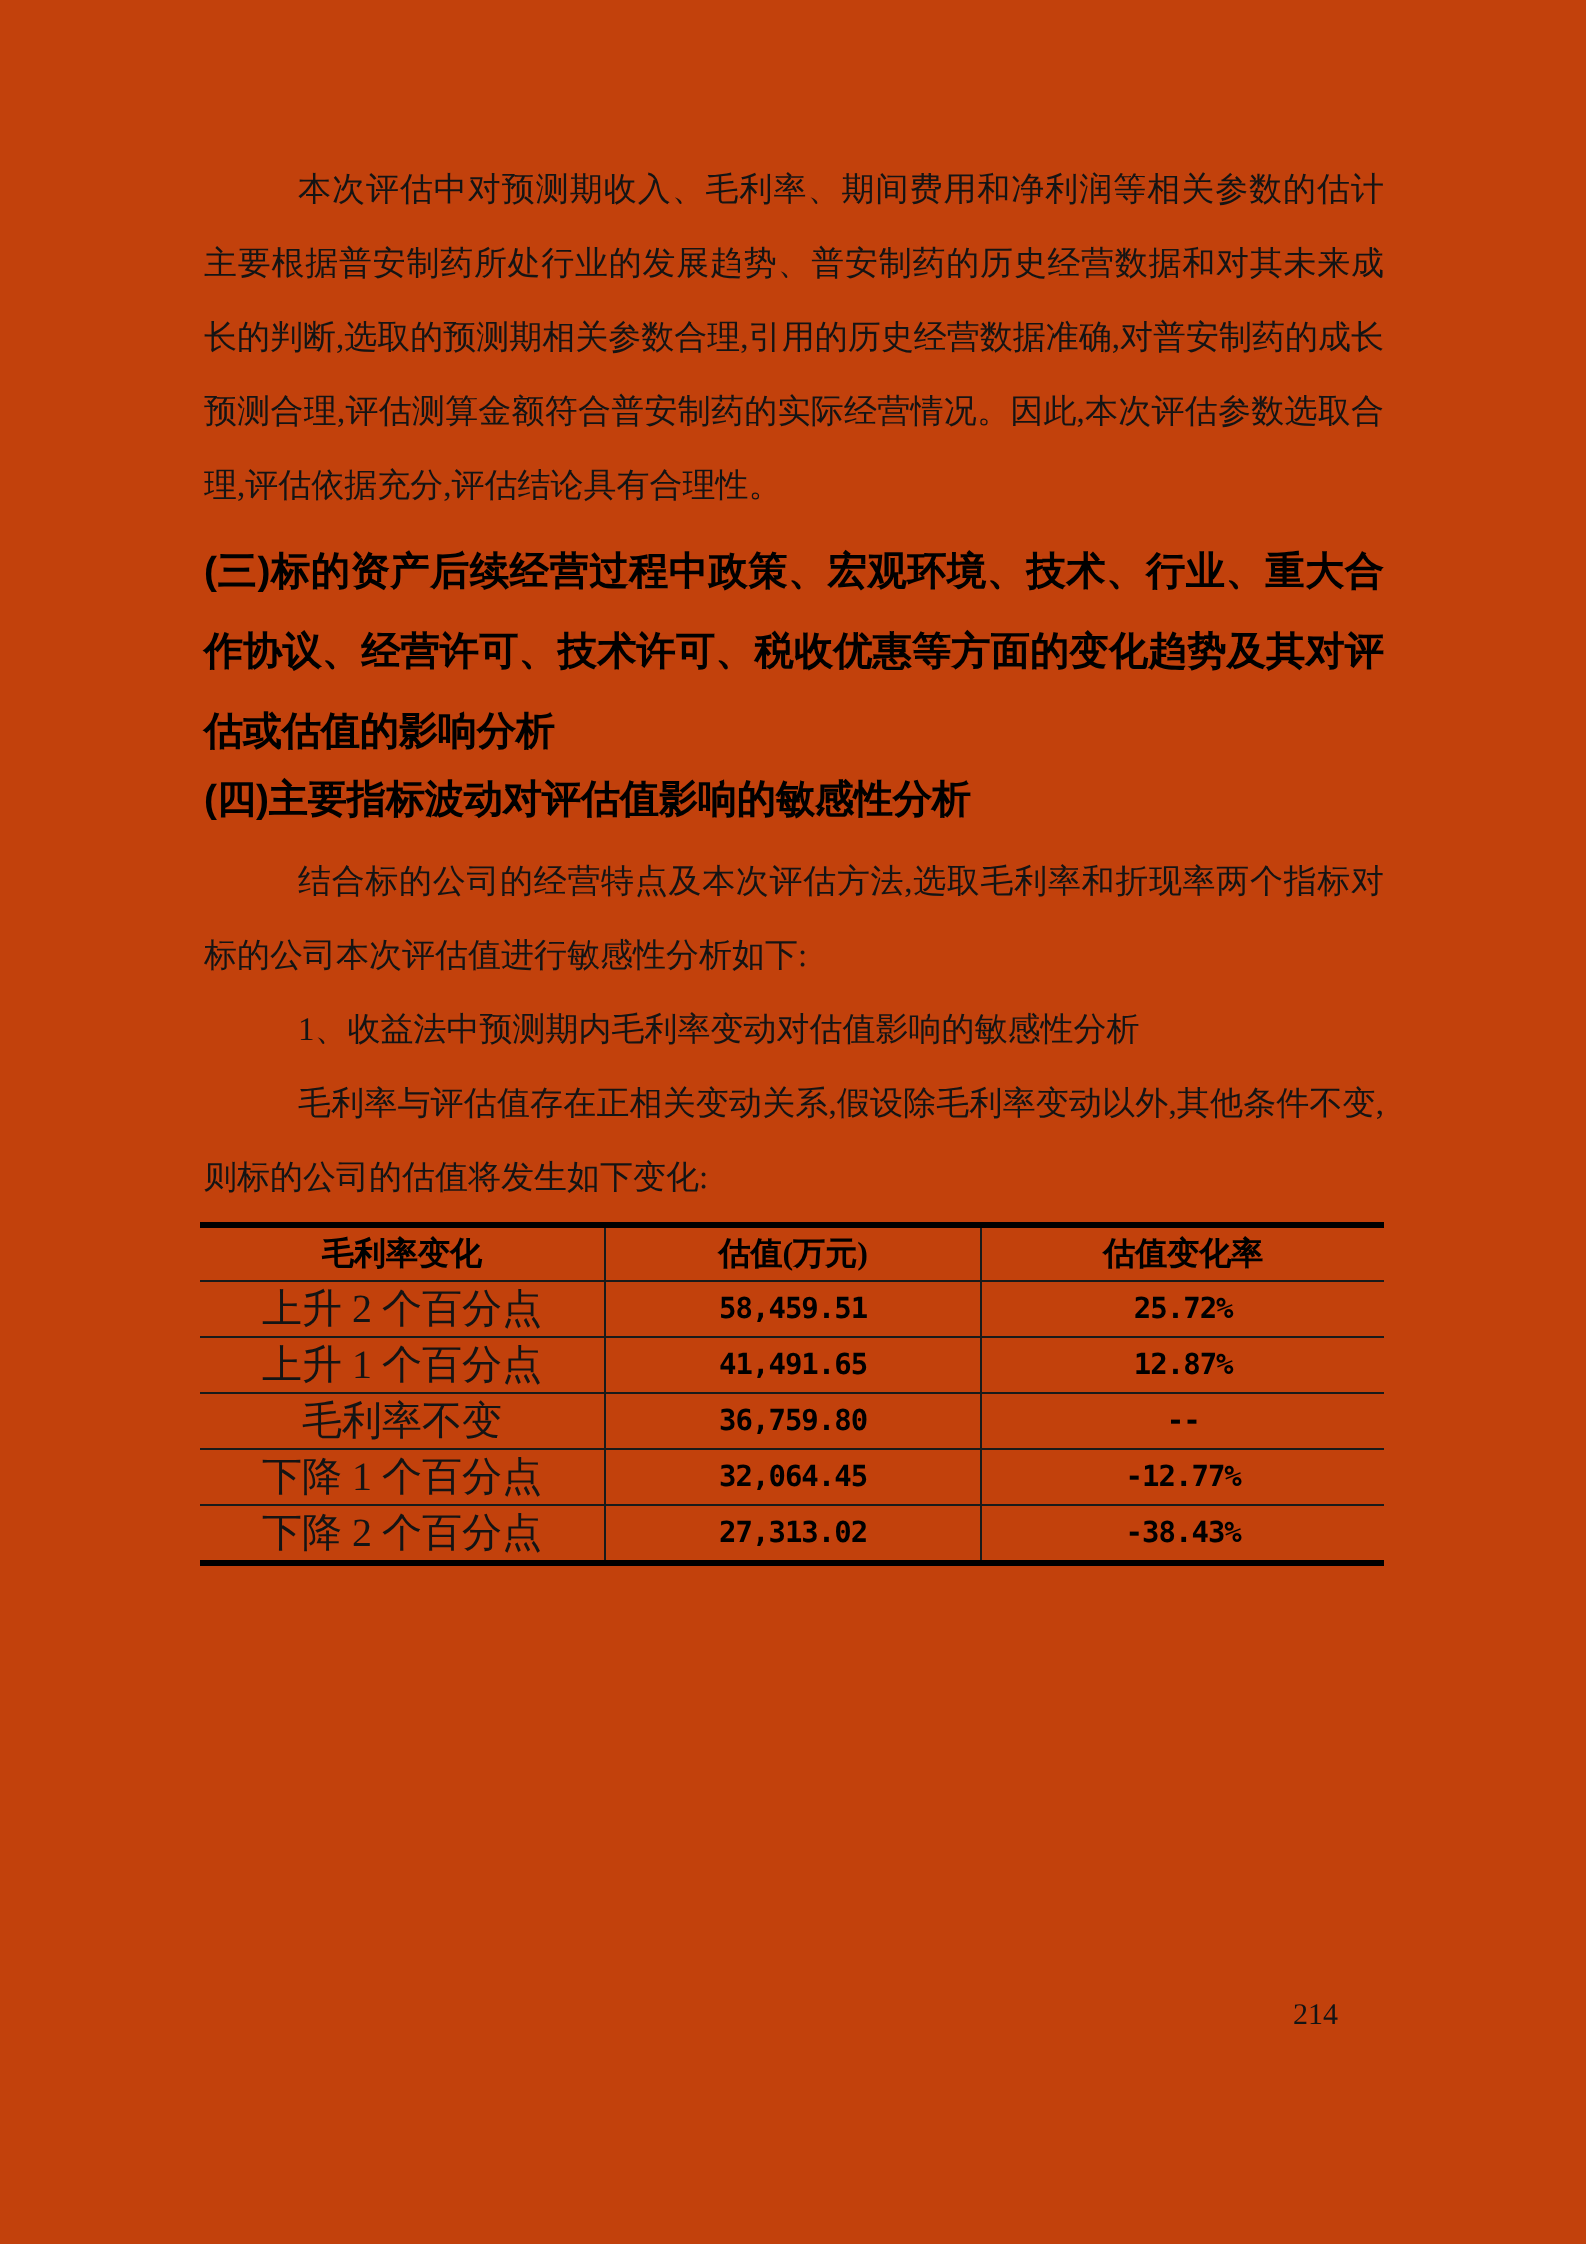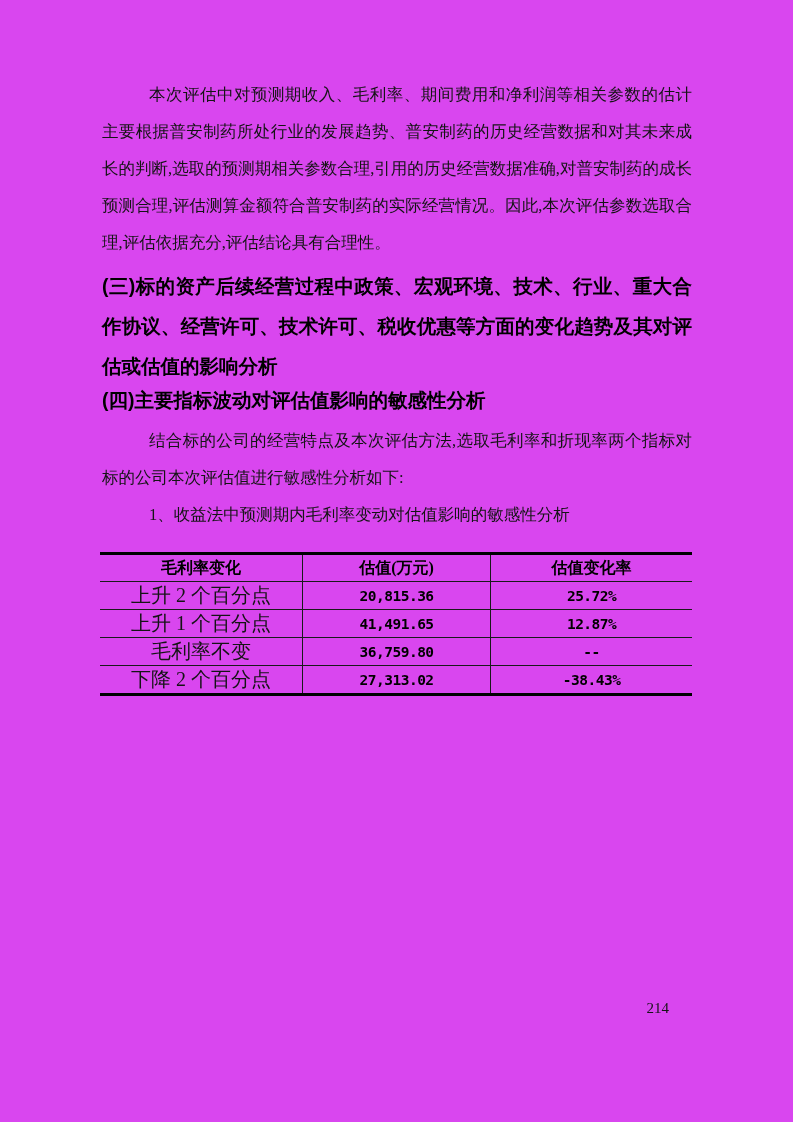--- a/index.html
+++ b/index.html
@@ -4,21 +4,21 @@
 <style>
   html, body {
     margin: 0;
     padding: 0;
     background: #ffffff;
   }
   .page {
     position: relative;
     width: 793px;
     height: 1122px;
-    background: #d946ef;
+    background: #c2410c;
     overflow: hidden;
     font-family: "Liberation Serif", serif;
     color: #141414;
   }
   .content {
     padding: 76px 101px 0 102px;
   }
   .para {
     margin: 0;
     font-size: 16.5px;
@@ -37,21 +37,21 @@
     line-height: 40px;
     text-align: justify;
     text-align-last: left;
     text-indent: 0;
   }
   .heading-3 { margin-top: 5px; }
   .heading-4 { margin-top: -6px; }
   .para-after-heading { margin-top: 2px; }
   .sens-table {
     width: 592px;
-    margin: 19px 0 0 -2px;
+    margin: 4px 0 0 -2px;
     border-collapse: collapse;
     table-layout: fixed;
     border-top: 3px solid #000000;
     border-bottom: 3px solid #000000;
   }
   .sens-table col.c1 { width: 34.2%; }
   .sens-table col.c2 { width: 31.8%; }
   .sens-table col.c3 { width: 34.0%; }
   .sens-table th {
     height: 26px;
@@ -106,49 +106,55 @@
 
     <h2 class="heading heading-3">(三)标的资产后续经营过程中政策、宏观环境、技术、行业、重大合作协议、经营许可、技术许可、税收优惠等方面的变化趋势及其对评估或估值的影响分析</h2>
 
 
     <h2 class="heading heading-4">(四)主要指标波动对评估值影响的敏感性分析</h2>
 
     <p class="para para-after-heading">结合标的公司的经营特点及本次评估方法,选取毛利率和折现率两个指标对标的公司本次评估值进行敏感性分析如下:</p>
 
     <p class="para">1、收益法中预测期内毛利率变动对估值影响的敏感性分析</p>
 
+    <p class="para">毛利率与评估值存在正相关变动关系,假设除毛利率变动以外,其他条件不变,则标的公司的估值将发生如下变化:</p>
 
     <table class="sens-table">
       <colgroup>
           <col class="c1">
           <col class="c2">
           <col class="c3">
         </colgroup>
       <thead>
         <tr>
           <th>毛利率变化</th>
           <th>估值(万元)</th>
           <th>估值变化率</th>
         </tr>
       </thead>
       <tbody>
         <tr>
           <td class="cell-label">上升 2 个百分点</td>
-          <td class="cell-num">20,815.36</td>
+          <td class="cell-num">58,459.51</td>
           <td class="cell-num">25.72%</td>
         </tr>
         <tr>
           <td class="cell-label">上升 1 个百分点</td>
           <td class="cell-num">41,491.65</td>
           <td class="cell-num">12.87%</td>
         </tr>
         <tr>
           <td class="cell-label">毛利率不变</td>
           <td class="cell-num">36,759.80</td>
           <td class="cell-num">--</td>
+        </tr>
+        <tr>
+          <td class="cell-label">下降 1 个百分点</td>
+          <td class="cell-num">32,064.45</td>
+          <td class="cell-num">-12.77%</td>
         </tr>
         <tr>
           <td class="cell-label">下降 2 个百分点</td>
           <td class="cell-num">27,313.02</td>
           <td class="cell-num">-38.43%</td>
         </tr>
       </tbody>
     </table>
 
 

